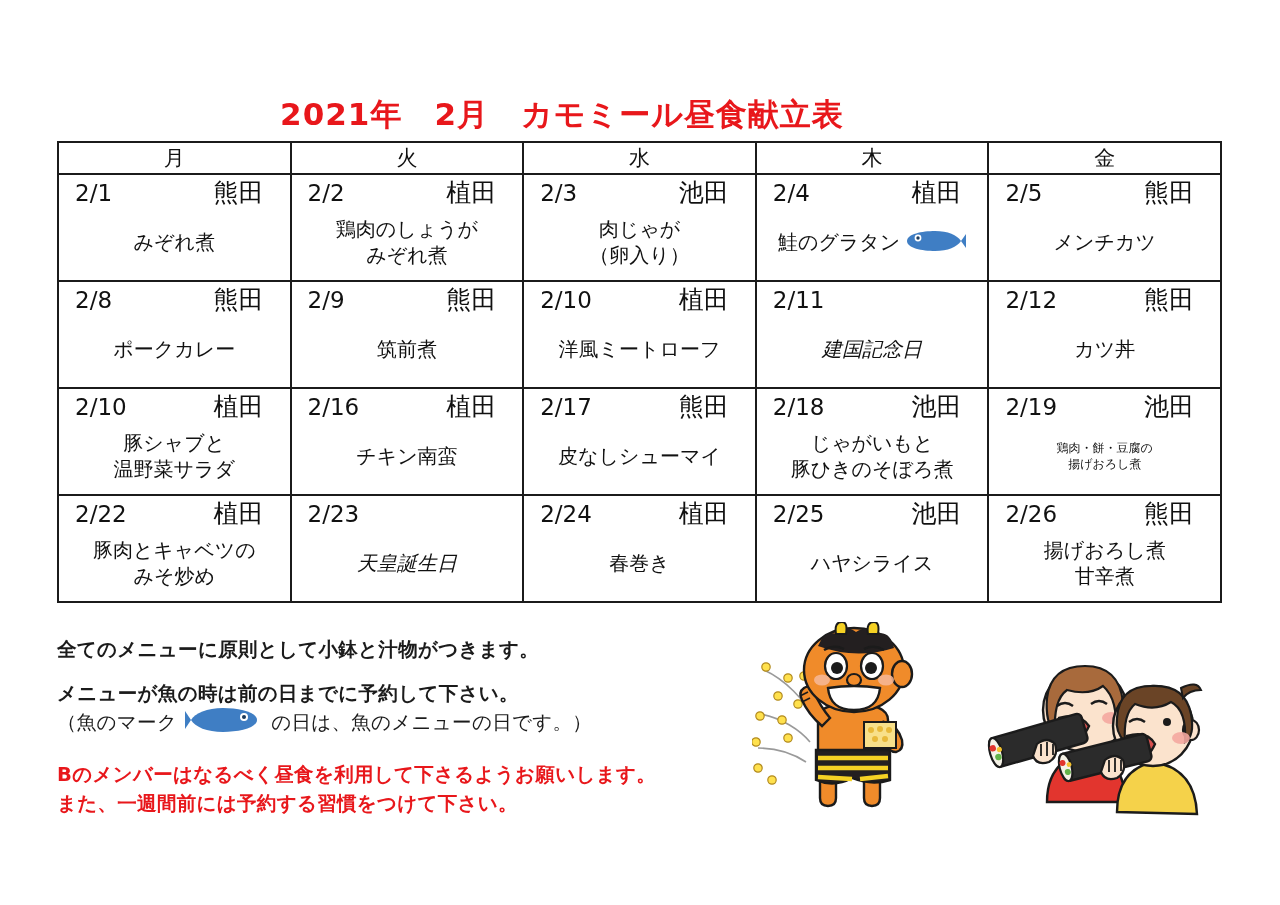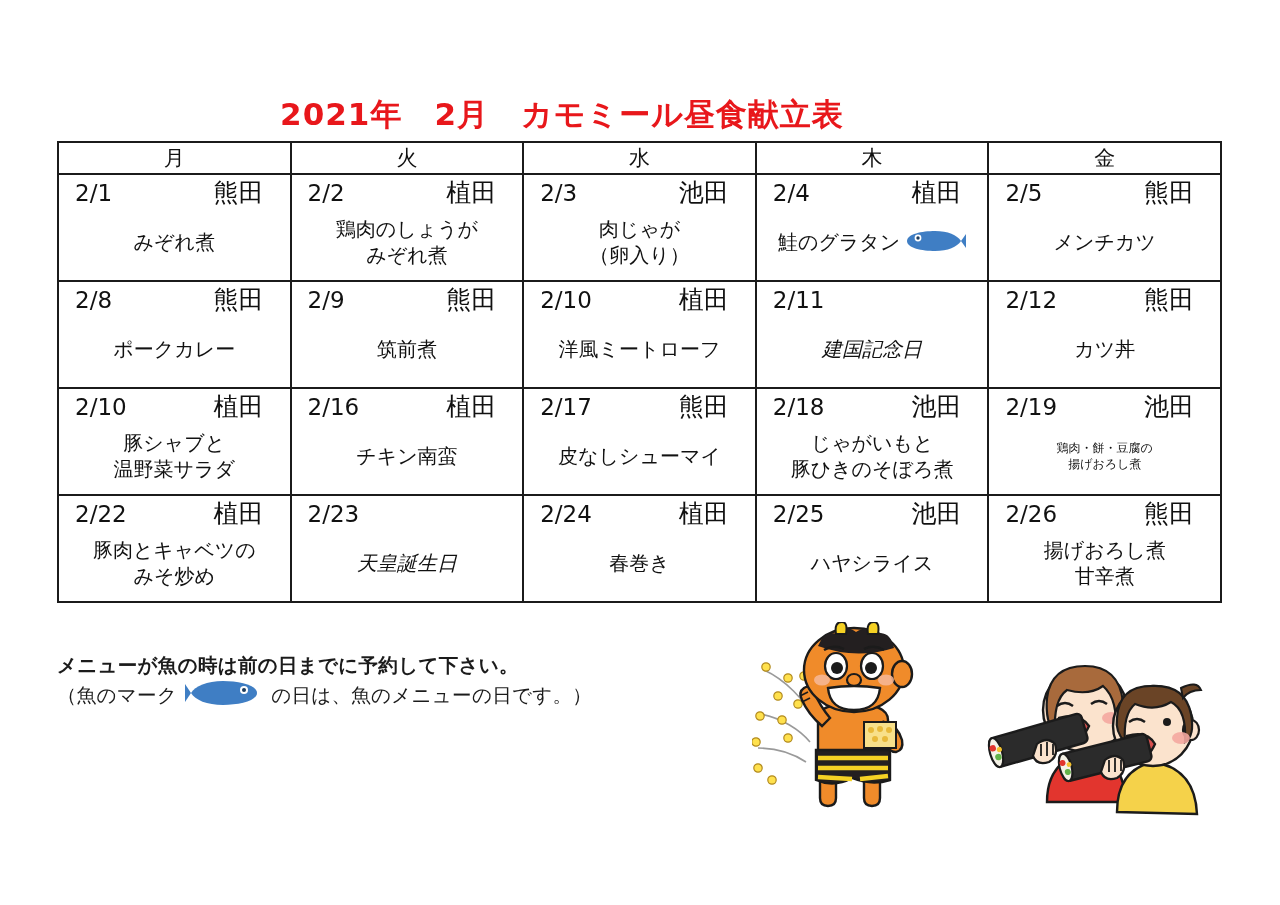--- a/index.html
+++ b/index.html
@@ -359,37 +359,40 @@
                 <span class="menu">揚げおろし煮
 甘辛煮</span>
               </div>
             </td>
           </tr>
         </tbody>
     </table>
   </div>
 
   <div class="notes">
+    <div class="note">全てのメニューに原則として小鉢と汁物がつきます。</div>
     <div class="note gap">メニューが魚の時は前の日までに予約して下さい。</div>
     <div class="note-fishline">
       <span>（魚のマーク</span>
       <span style="display:inline-block;margin:0 10px 0 8px;">
         <svg width="76" height="26" viewBox="0 0 76 26" aria-hidden="true">
           <g transform="translate(76,0) scale(-1,1)">
             <path d="M4 13 C4 5, 22 1, 38 1 C54 1, 66 6, 70 13 C66 20, 54 25, 38 25 C22 25, 4 21, 4 13 Z" fill="#3f7ec4"></path>
             <path d="M70 13 L76 4 L76 22 Z" fill="#3f7ec4"></path>
             <circle cx="17" cy="10" r="4" fill="#ffffff"></circle>
             <circle cx="17" cy="10" r="2" fill="#1b3a5c"></circle>
           </g>
         </svg>
       </span>
       <span>の日は、魚のメニューの日です。）</span>
     </div>
   </div>
 
+  <div class="note-red">Bのメンバーはなるべく昼食を利用して下さるようお願いします。
+また、一週間前には予約する習慣をつけて下さい。</div>
 
   <div class="illus-oni">
     <svg width="215" height="200" viewBox="0 0 215 200" aria-hidden="true">
 
       <g stroke="#9a9a9a" stroke-width="1.6" fill="none">
         <path d="M12 48 C34 58, 52 78, 62 96"></path>
         <path d="M8 92 C30 96, 48 108, 58 120"></path>
         <path d="M6 126 C26 126, 42 132, 54 140"></path>
       </g>
       <g fill="#ffe14d" stroke="#b28a1e" stroke-width="1.2">

